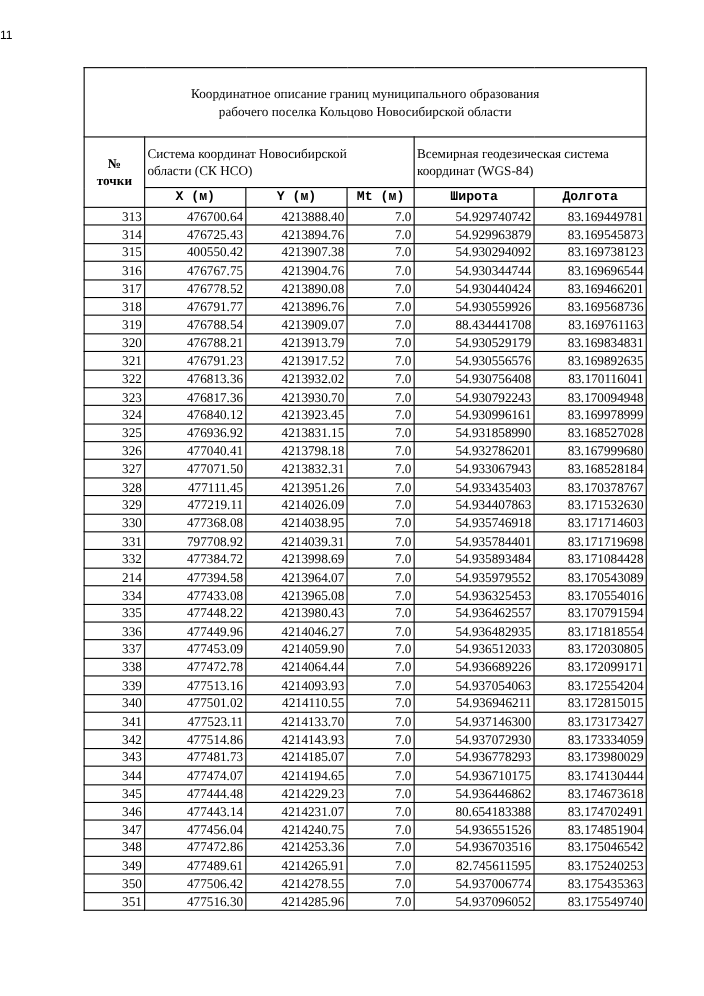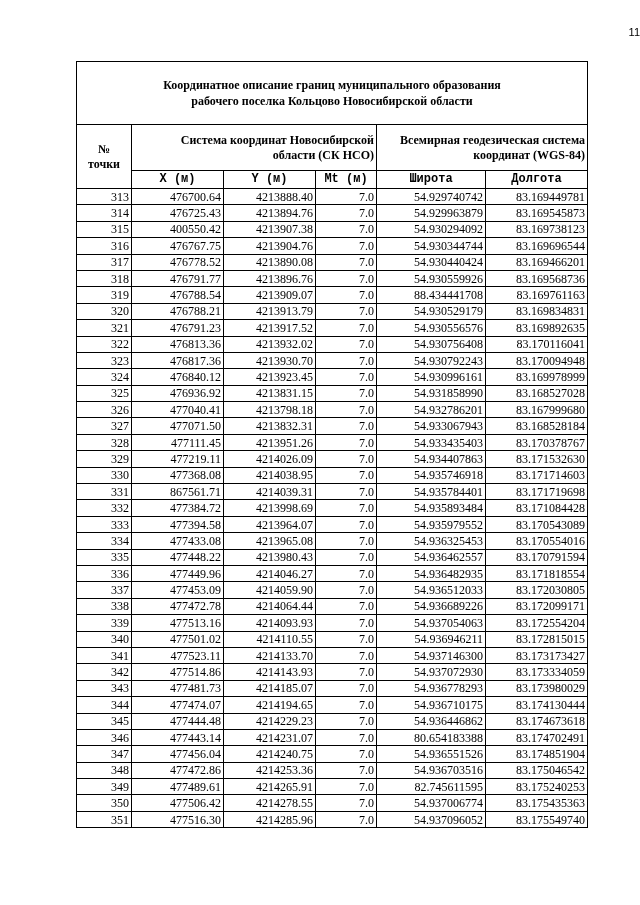--- a/index.html
+++ b/index.html
@@ -1,24 +1,24 @@
 <!DOCTYPE html>
 <html><head>
 <meta charset="utf-8">
 <style>
   html, body { margin: 0; padding: 0; background: #ffffff; }
   body { width: 640px; height: 905px; position: relative; overflow: hidden;
          font-family: "Liberation Serif", serif; color: #000; }
-  .page-number { position: absolute; top: 26px; left: 0; width: 640px; text-align: right;
+  .page-number { position: absolute; top: 26px; left: 0; width: 640px; text-align: left;
                  font-family: "Liberation Sans", sans-serif; font-size: 11px; }
   table.coords { position: absolute; left: 76px; top: 61px; width: 511px;
                  border-collapse: collapse; table-layout: fixed; }
   table.coords td, table.coords th { border: 1px solid #000; padding: 0 2px; }
-  .title-cell { height: 62px; text-align: center; font-weight: bold; font-size: 12px; line-height: 16px; }
-  .group-cell { height: 45px; text-align: right; font-weight: bold; font-size: 12px; line-height: 15px; }
+  .title-cell { height: 62px; text-align: center; font-weight: normal; font-size: 12px; line-height: 16px; }
+  .group-cell { height: 45px; text-align: left; font-weight: normal; font-size: 12px; line-height: 15px; }
   .num-head { text-align: center; font-weight: bold; font-size: 12px; line-height: 15px; }
   .sub-head { height: 17px; text-align: center; font-weight: bold; font-size: 12px; line-height: 15px; font-family: Liberation Mono, monospace; }
   td.val { height: 15.4px; text-align: right; font-size: 12px; line-height: 14px; padding: 0 1px; white-space: nowrap; }
 </style>
 </head>
 <body>
 
 <div class="page-number">11</div>
 
 <table class="coords">
@@ -199,36 +199,36 @@
       <tr>
         <td class="val">330</td>
         <td class="val">477368.08</td>
         <td class="val">4214038.95</td>
         <td class="val">7.0</td>
         <td class="val">54.935746918</td>
         <td class="val">83.171714603</td>
       </tr>
       <tr>
         <td class="val">331</td>
-        <td class="val">867561.71</td>
+        <td class="val">797708.92</td>
         <td class="val">4214039.31</td>
         <td class="val">7.0</td>
         <td class="val">54.935784401</td>
         <td class="val">83.171719698</td>
       </tr>
       <tr>
         <td class="val">332</td>
         <td class="val">477384.72</td>
         <td class="val">4213998.69</td>
         <td class="val">7.0</td>
         <td class="val">54.935893484</td>
         <td class="val">83.171084428</td>
       </tr>
       <tr>
-        <td class="val">333</td>
+        <td class="val">214</td>
         <td class="val">477394.58</td>
         <td class="val">4213964.07</td>
         <td class="val">7.0</td>
         <td class="val">54.935979552</td>
         <td class="val">83.170543089</td>
       </tr>
       <tr>
         <td class="val">334</td>
         <td class="val">477433.08</td>
         <td class="val">4213965.08</td>

